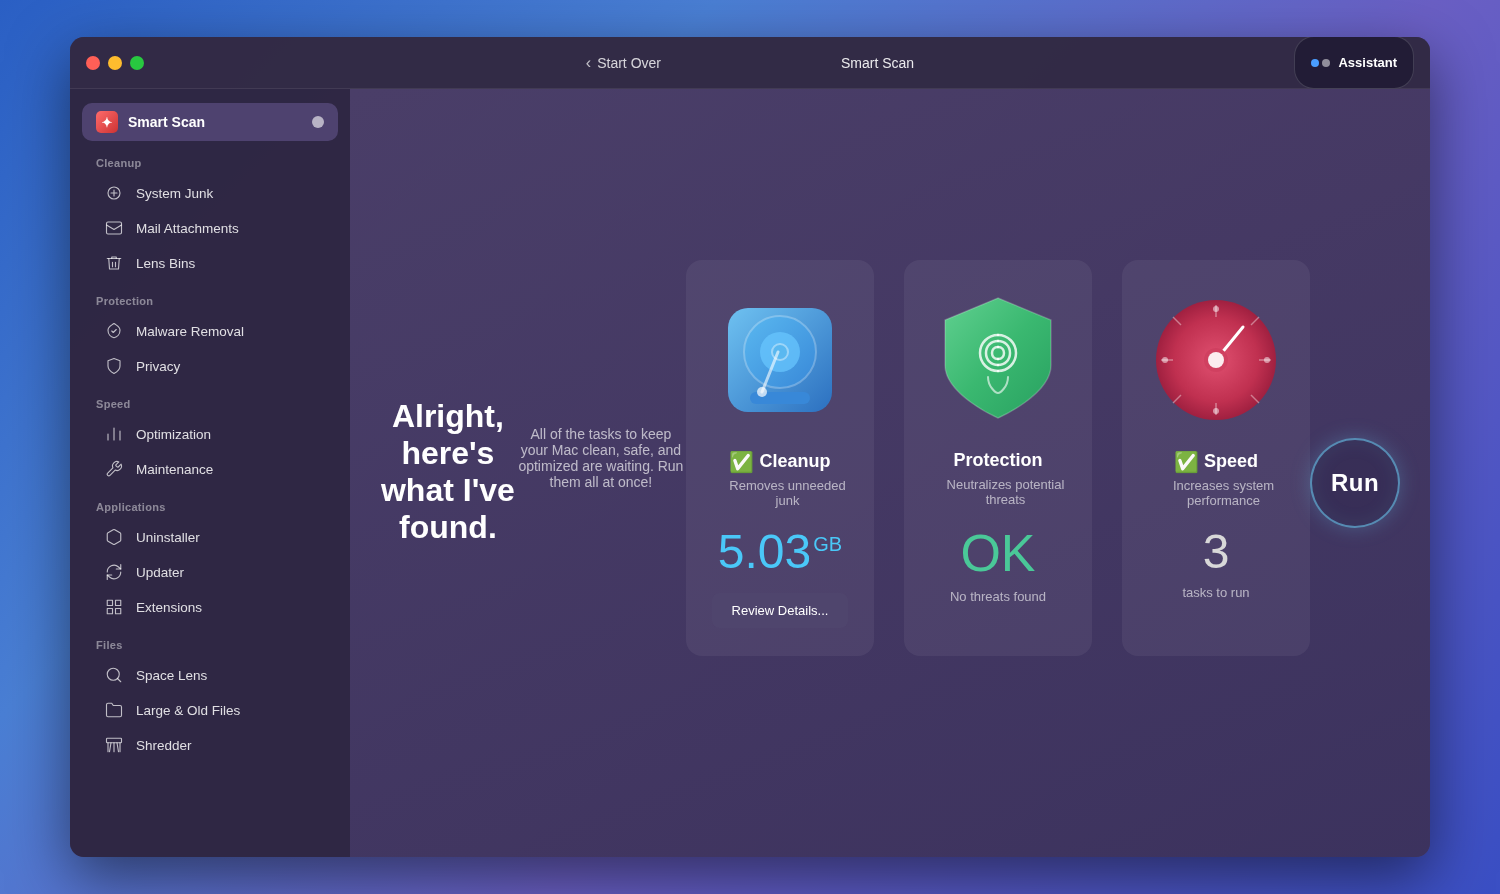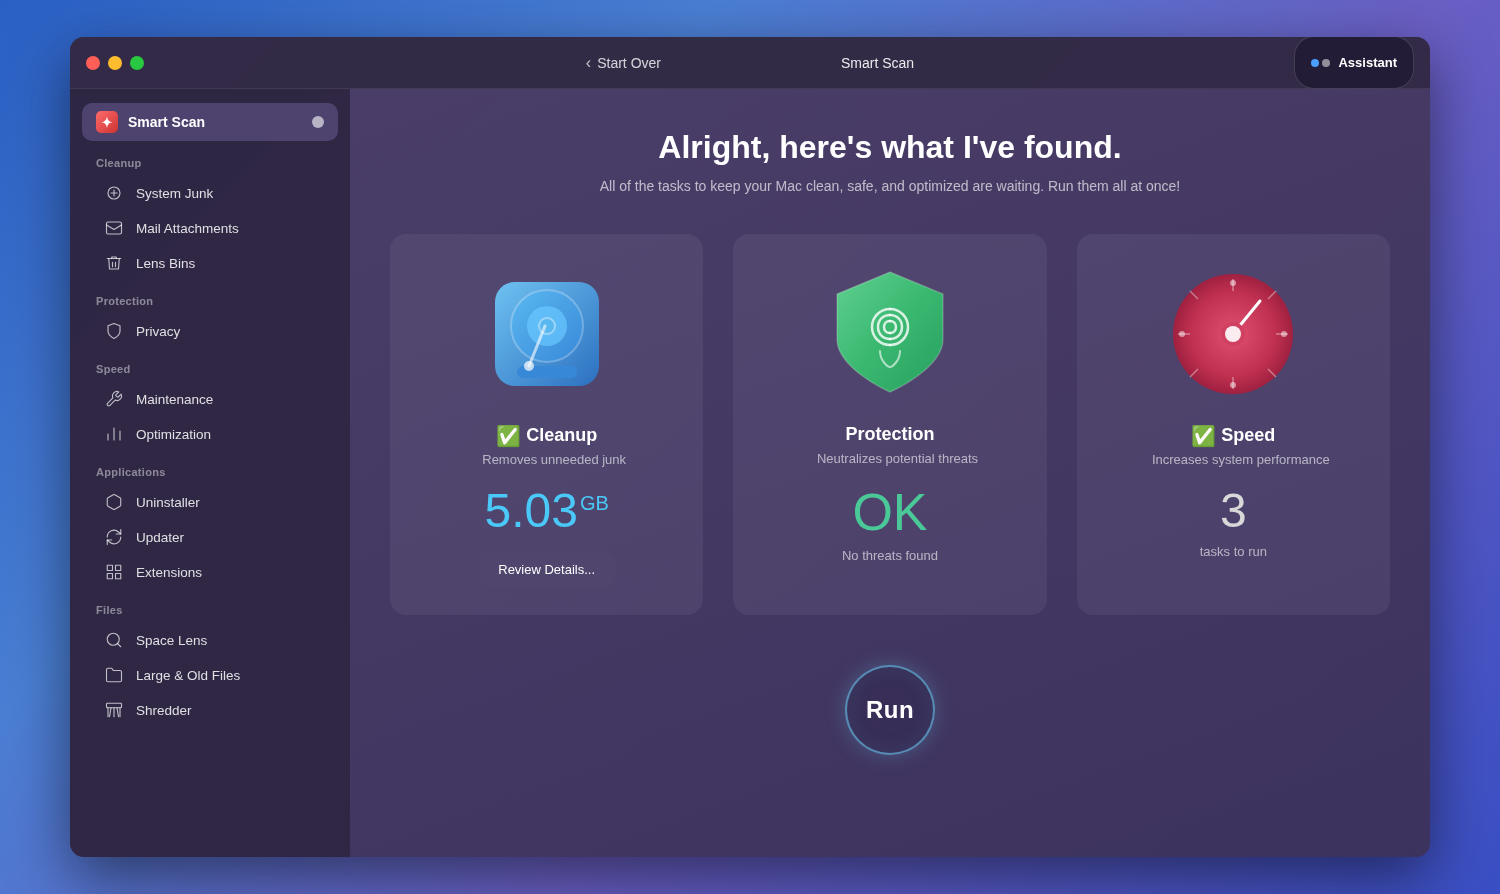--- a/index.html
+++ b/index.html
@@ -188,21 +188,20 @@
       color: rgba(255,255,255,0.7);
       font-size: 16px;
       flex-shrink: 0;
     }
 
     
     .main-content {
       flex: 1;
       background: linear-gradient(160deg, rgba(80, 65, 110, 0.7) 0%, rgba(60, 50, 95, 0.8) 100%);
       display: flex;
-      flex-direction: column;
       align-items: center;
       padding: 40px 30px 30px;
       overflow-y: auto;
     }
 
     .main-heading {
       color: white;
       font-size: 32px;
       font-weight: 700;
       text-align: center;
@@ -426,50 +425,59 @@
               <path d="M19 6l-1 14H6L5 6"></path>
               <path d="M10 11v6M14 11v6"></path>
               <path d="M9 6V4h6v2"></path>
             </svg>
         </div>
         <span class="item-label">Lens Bins</span>
       </div>
 
       <div class="sidebar-section-label">Protection</div>
 
+      <div class="sidebar-item">
+        <div class="sidebar-icon">
+          <svg class="icon-svg" viewBox="0 0 24 24">
+              <path d="M12 2C8 5 4 6 4 11c0 5 3.5 9 8 10 4.5-1 8-5 8-10 0-5-4-6-8-9z"></path>
+              <path d="M9 12l2 2 4-4"></path>
+            </svg>
+        </div>
+        <span class="item-label">Malware Removal</span>
+      </div>
 
       <div class="sidebar-item">
         <div class="sidebar-icon">
           <svg class="icon-svg" viewBox="0 0 24 24">
               <path d="M12 22s8-4 8-10V5l-8-3-8 3v7c0 6 8 10 8 10z"></path>
             </svg>
         </div>
         <span class="item-label">Privacy</span>
       </div>
 
       <div class="sidebar-section-label">Speed</div>
-
-      <div class="sidebar-item">
-        <div class="sidebar-icon">
-          <svg class="icon-svg" viewBox="0 0 24 24">
-              <path d="M14.7 6.3a1 1 0 0 0 0 1.4l1.6 1.6a1 1 0 0 0 1.4 0l3.77-3.77a6 6 0 0 1-7.94 7.94l-6.91 6.91a2.12 2.12 0 0 1-3-3l6.91-6.91a6 6 0 0 1 7.94-7.94l-3.76 3.76z"></path>
-            </svg>
-        </div>
-        <span class="item-label">Maintenance</span>
-      </div>
 
       <div class="sidebar-item">
         <div class="sidebar-icon">
           <svg class="icon-svg" viewBox="0 0 24 24">
               <line x1="4" y1="12" x2="4" y2="20"></line>
               <line x1="12" y1="4" x2="12" y2="20"></line>
               <line x1="20" y1="8" x2="20" y2="20"></line>
             </svg>
         </div>
         <span class="item-label">Optimization</span>
+      </div>
+
+      <div class="sidebar-item">
+        <div class="sidebar-icon">
+          <svg class="icon-svg" viewBox="0 0 24 24">
+              <path d="M14.7 6.3a1 1 0 0 0 0 1.4l1.6 1.6a1 1 0 0 0 1.4 0l3.77-3.77a6 6 0 0 1-7.94 7.94l-6.91 6.91a2.12 2.12 0 0 1-3-3l6.91-6.91a6 6 0 0 1 7.94-7.94l-3.76 3.76z"></path>
+            </svg>
+        </div>
+        <span class="item-label">Maintenance</span>
       </div>
 
       <div class="sidebar-section-label">Applications</div>
 
       <div class="sidebar-item">
         <div class="sidebar-icon">
           <svg class="icon-svg" viewBox="0 0 24 24">
               <path d="M21 16V8a2 2 0 0 0-1-1.73l-7-4a2 2 0 0 0-2 0l-7 4A2 2 0 0 0 3 8v8a2 2 0 0 0 1 1.73l7 4a2 2 0 0 0 2 0l7-4A2 2 0 0 0 21 16z"></path>
             </svg>
         </div>

